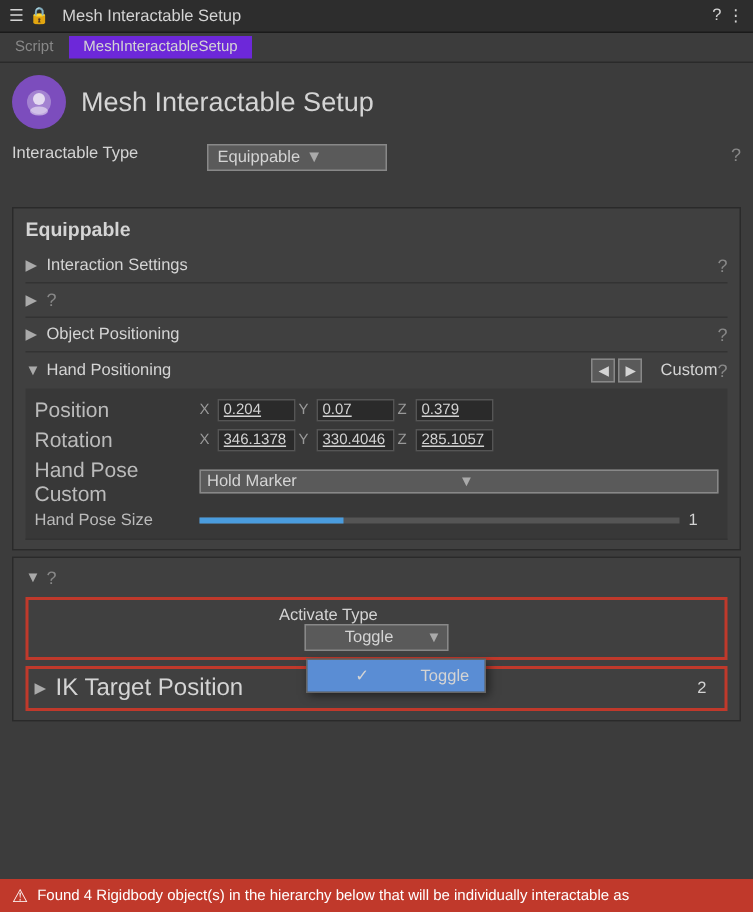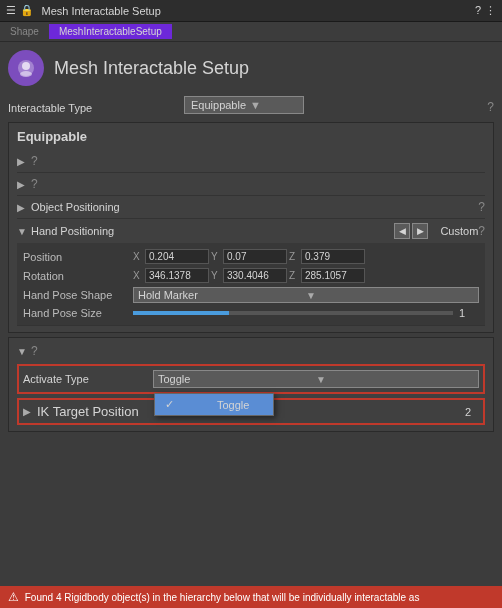--- a/index.html
+++ b/index.html
@@ -83,23 +83,22 @@
     }
     .component-title {
       font-size: 18px;
       color: #d4d4d4;
       font-weight: normal;
     }
 
     
     .type-row {
       display: flex;
-      align-items: flex-end;
-      margin-bottom: 8px;
-      gap: 46px;
+      align-items: flex-start;
+      margin-bottom: 24px;
     }
     .type-label {
       width: 130px;
       color: #d4d4d4;
       font-size: 11px;
     }
     .type-dropdown {
       display: flex;
       align-items: center;
       background: #5a5a5a;
@@ -180,39 +179,40 @@
       border-bottom: 1px solid #333;
     }
     .field-row {
       display: flex;
       align-items: center;
       padding: 2px 0;
     }
     .field-label {
       width: 110px;
       color: #bbb;
-      font-size: 11px;
+      font-size: 14px;
     }
     .xyz-group {
       display: flex;
       align-items: center;
       gap: 2px;
     }
     .xyz-label {
       font-size: 10px;
       color: #999;
       width: 10px;
     }
     .xyz-input {
       background: #2a2a2a;
       border: 1px solid #555;
       color: #d4d4d4;
       font-size: 10px;
       padding: 1px 3px;
-      width: 64px;
+      width: 52px;
+      text-decoration: underline;
     }
 
     
     .dropdown-field {
       display: flex;
       align-items: center;
       background: #5a5a5a;
       border: 1px solid #888;
       padding: 1px 4px;
       flex: 1;
@@ -262,37 +262,38 @@
     }
 
     
     .activate-type-row {
       display: flex;
       align-items: center;
       border: 2px solid #c0392b;
       padding: 4px;
       margin-bottom: 4px;
       background: #404040;
+      flex-direction: column;
     }
     .activate-label {
       width: 130px;
       color: #d4d4d4;
       font-size: 11px;
     }
     .activate-dropdown {
       flex: 1;
       background: #5a5a5a;
       border: 1px solid #888;
       padding: 2px 4px;
       display: flex;
       align-items: center;
       cursor: pointer;
       position: relative;
     }
-    .activate-dropdown span { flex: 1; font-size: 11px; }
+    .activate-dropdown span { flex: 1; font-size: 11px; margin-left: 22px; }
     .activate-dropdown .arrow { color: #aaa; font-size: 10px; }
 
     
     .dropdown-popup {
       position: absolute;
       background: #4a4a4a;
       border: 1px solid #666;
       z-index: 100;
       min-width: 120px;
       top: 22px;
@@ -314,21 +315,21 @@
     .ik-row {
       display: flex;
       align-items: center;
       border: 2px solid #c0392b;
       padding: 4px;
       background: #404040;
     }
     .ik-label {
       flex: 1;
       color: #d4d4d4;
-      font-size: 13px;
+      font-size: 16px;
     }
     .ik-value {
       color: #d4d4d4;
       font-size: 11px;
       margin-right: 8px;
     }
 
     
     .status-bar {
       position: fixed;
@@ -355,21 +356,21 @@
     <span>🔒</span>
   </div>
   <span class="title-bar-title">Mesh Interactable Setup</span>
   <div class="title-bar-right">
     <span>?</span>
     <span>⋮</span>
   </div>
 </div>
 
 <div class="tab-bar">
-  <div class="tab">Shape</div>
+  <div class="tab">Script</div>
   <div class="tab active">MeshInteractableSetup</div>
 </div>
 
 <div class="main-content">
 
   <div class="component-header">
     <div class="component-icon">
       <svg width="20" height="20" viewBox="0 0 20 20">
         <circle cx="10" cy="10" r="8" fill="#fff" opacity="0.3"></circle>
         <circle cx="10" cy="8" r="4" fill="#fff" opacity="0.7"></circle>
@@ -386,20 +387,21 @@
       <span class="arrow">▼</span>
     </div>
     <span class="help-icon">?</span>
   </div>
 
   <div class="section">
     <div class="section-title">Equippable</div>
 
     <div class="collapsible-row">
       <span class="collapse-arrow">▶</span>
+      <span class="row-label">Interaction Settings</span>
       <span class="row-help">?</span>
     </div>
 
     <div class="collapsible-row">
       <span class="collapse-arrow">▶</span>
       <span class="row-help">?</span>
     </div>
 
     <div class="collapsible-row">
       <span class="collapse-arrow">▶</span>
@@ -438,21 +440,21 @@
           <span class="xyz-label">X</span>
           <input class="xyz-input" type="text" value="346.1378" style="">
           <span class="xyz-label">Y</span>
           <input class="xyz-input" type="text" value="330.4046" style="">
           <span class="xyz-label">Z</span>
           <input class="xyz-input" type="text" value="285.1057" style="">
         </div>
       </div>
 
       <div class="field-row">
-        <span class="field-label">Hand Pose Shape</span>
+        <span class="field-label">Hand Pose Custom</span>
         <div class="dropdown-field">
           <span>Hold Marker</span>
           <span class="arrow">▼</span>
         </div>
       </div>
 
       <div class="slider-row field-row">
         <span class="field-label slider-label">Hand Pose Size</span>
         <div class="slider-track">
           <div class="slider-fill" style="width: 30%;"></div>

